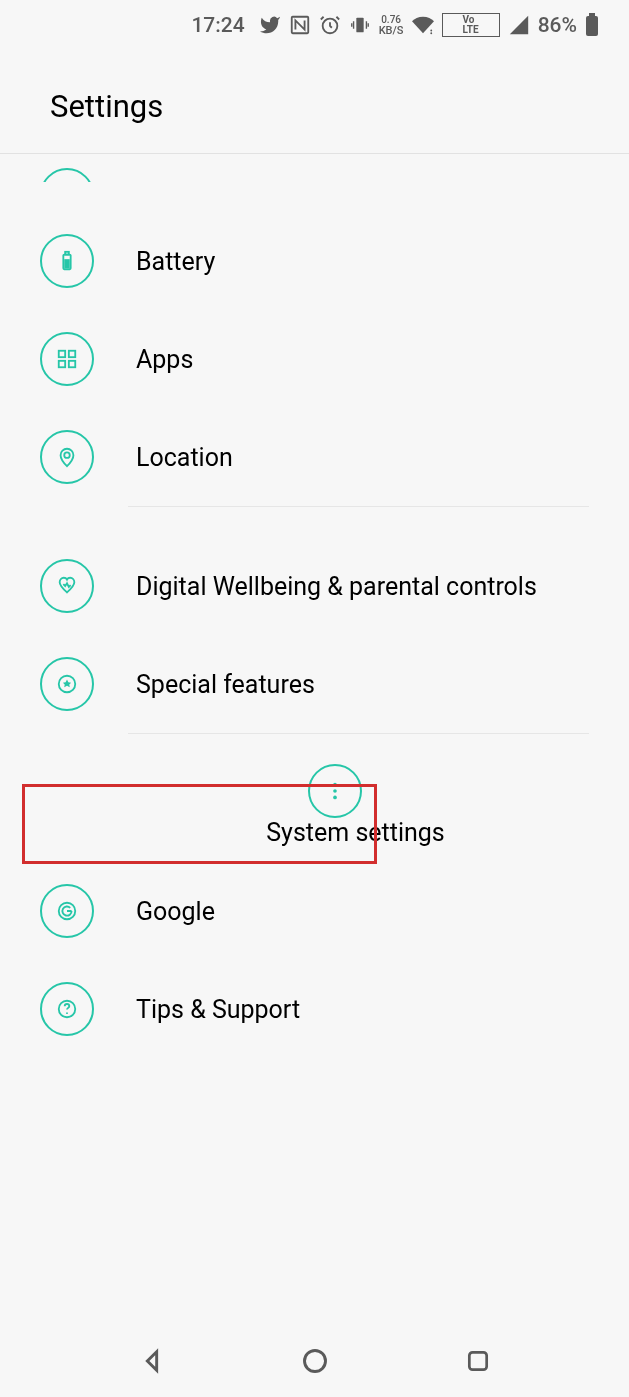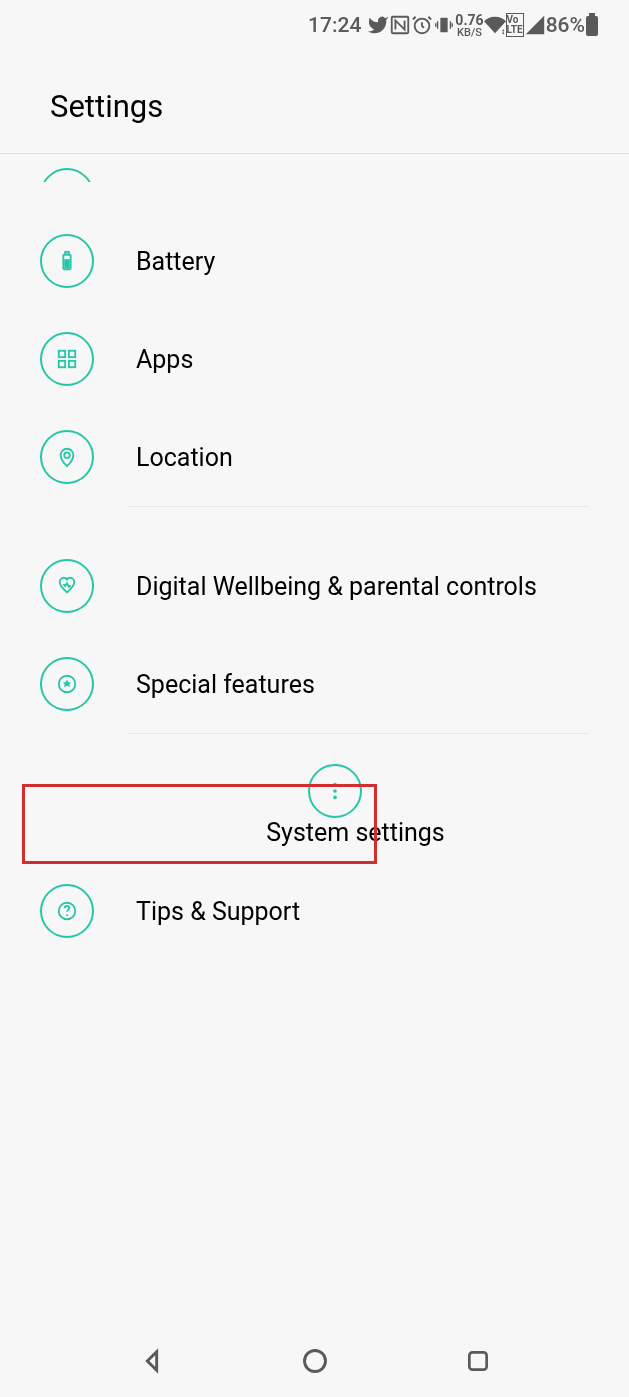--- a/index.html
+++ b/index.html
@@ -11,28 +11,29 @@
     color: #000;
     overflow: hidden;
     position: relative;
   }
   .status-bar {
     height: 50px;
     display: flex;
     align-items: center;
     justify-content: flex-end;
     padding: 0 30px;
+    gap: 8px;
     color: #5a5a5a;
     font-size: 21px;
     font-weight: 500;
   }
   .status-bar .time { margin-right: 6px; }
   .status-bar .kbs { font-size: 11px; line-height: 1; text-align: center; }
-  .status-bar .kbs .num { font-size: 14px; display:block;font-weight:bold; }
-  .status-bar .volte { font-size: 10px; border:1.5px solid #5a5a5a; padding:1px 0; line-height:1; font-weight:700; }
+  .status-bar .kbs .num { font-size: 10px; display:block; }
+  .status-bar .volte { font-size: 10px; border:1.5px solid #5a5a5a; padding:1px 20px; line-height:1; font-weight:700; }
   .status-bar svg { display:block; }
   .header {
     padding: 38px 38px 28px 50px;
     font-size: 31px;
     color: #000;
     border-bottom: 1px solid #e2e2e2;
   }
   .list {
     position: relative;
   }
@@ -204,20 +205,29 @@
           <circle cx="12" cy="5" r="2"></circle>
           <circle cx="12" cy="12" r="2"></circle>
           <circle cx="12" cy="19" r="2"></circle>
         </svg>
     </div>
     <span class="label">System settings</span>
   </div>
 
 
 
+  <div class="item">
+    <div class="icon-circle">
+      <svg width="22" height="22" viewBox="0 0 24 24" fill="none" stroke="currentColor" stroke-width="2">
+          <circle cx="12" cy="12" r="9"></circle>
+          <path d="M17 12h-5M17 12a5 5 0 11-1.5-3.5"></path>
+        </svg>
+    </div>
+    <span class="label">Google</span>
+  </div>
 
   <div class="item">
     <div class="icon-circle">
       <svg width="22" height="22" viewBox="0 0 24 24" fill="none" stroke="currentColor" stroke-width="2">
           <circle cx="12" cy="12" r="9"></circle>
           <path d="M9.5 9a2.5 2.5 0 015 0c0 1.5-2.5 2-2.5 3.5"></path>
           <circle cx="12" cy="16.5" r="1" fill="currentColor" stroke="none"></circle>
         </svg>
     </div>
     <span class="label">Tips &amp; Support</span>

